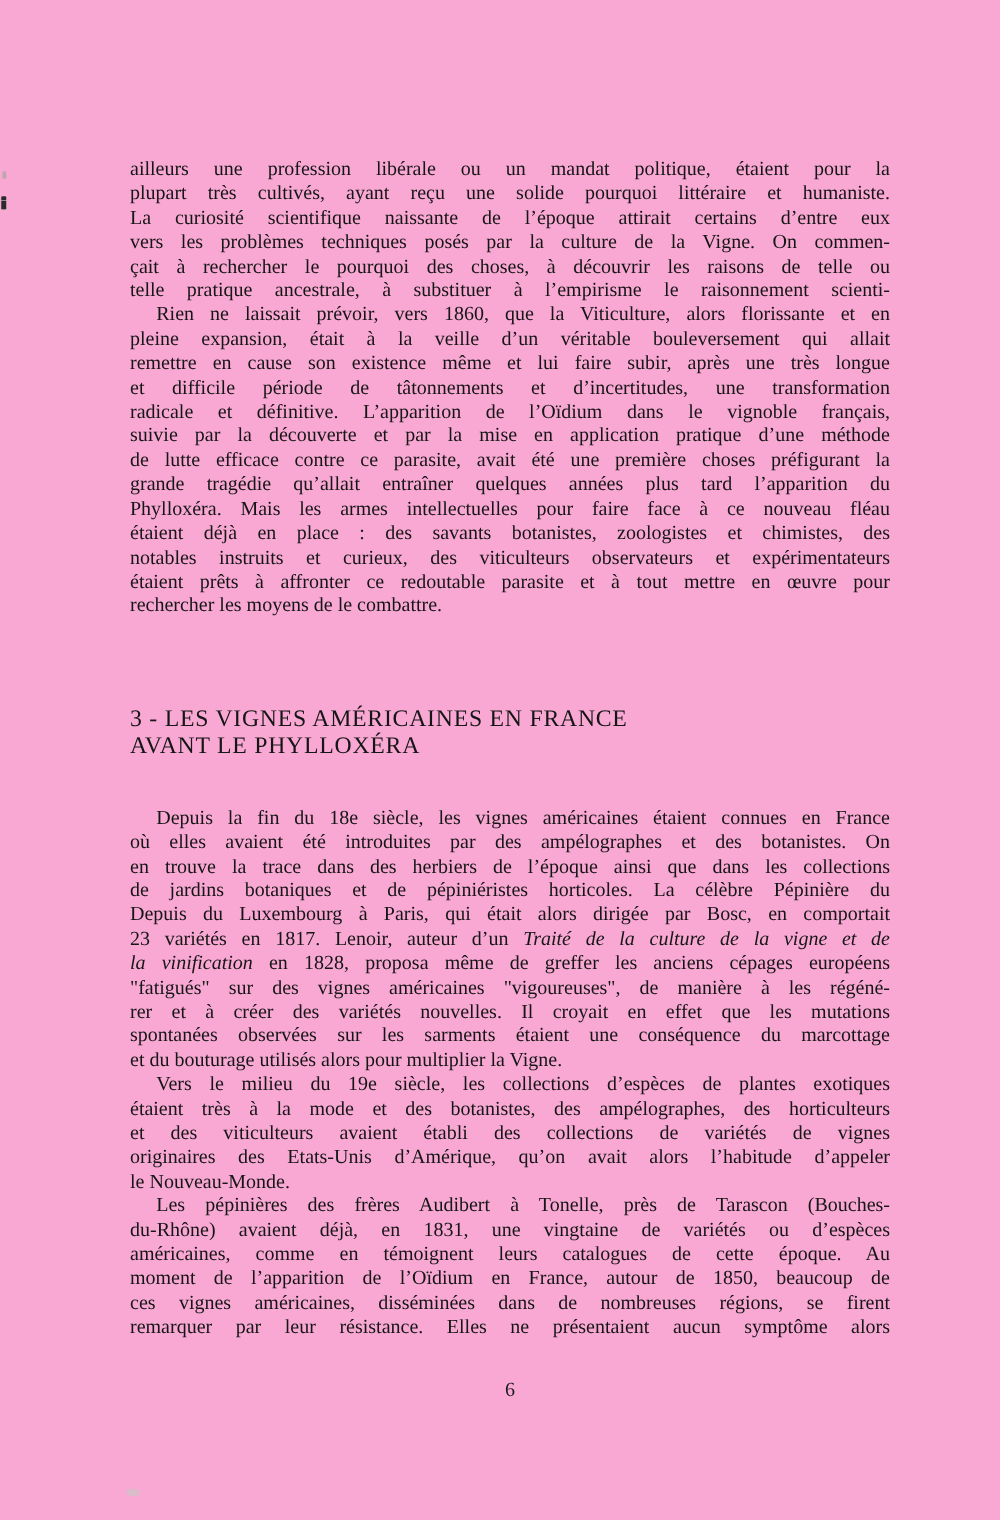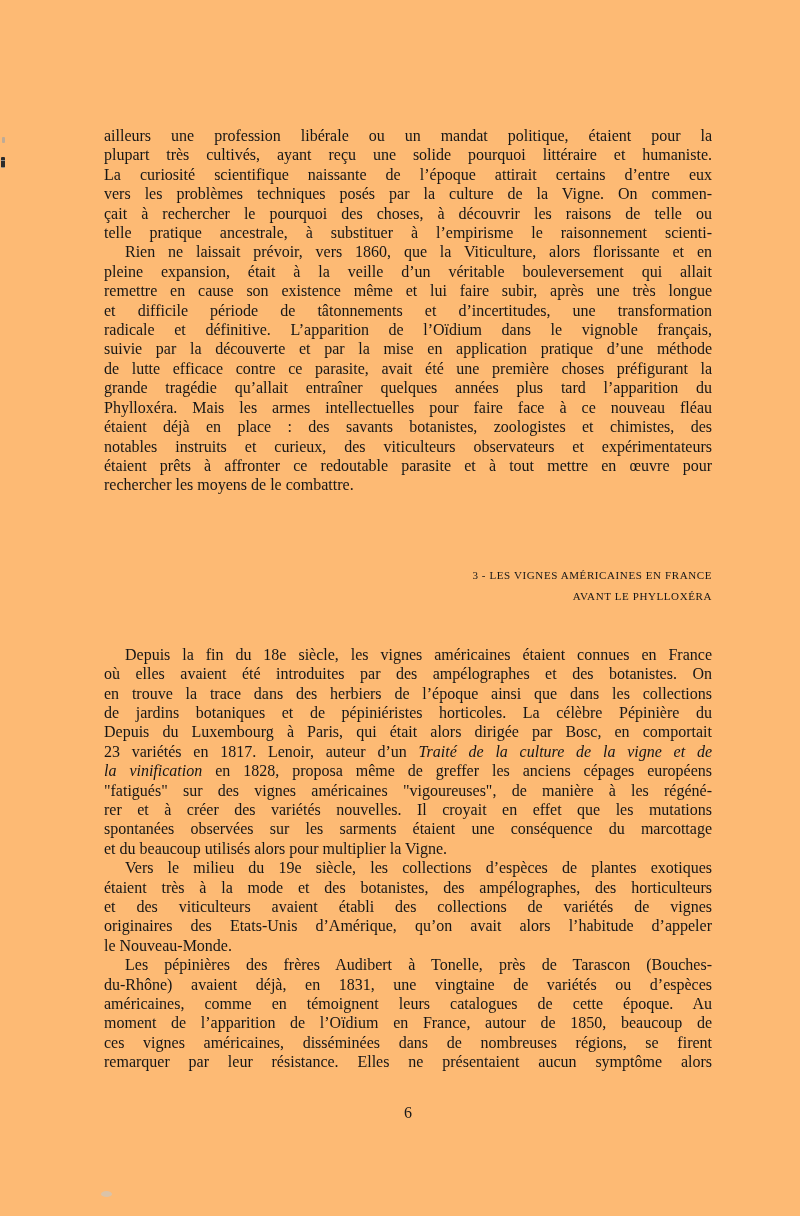--- a/index.html
+++ b/index.html
@@ -1,19 +1,19 @@
 <!DOCTYPE html>
 <html><head>
 <meta charset="utf-8">
 <style>
   html,body { margin:0; padding:0; background:#ffffff; }
   .page {
     position:relative;
     width:800px; height:1216px;
-    background:#fdba74;
+    background:#f9a8d4;
     font-family:"Liberation Serif", serif;
     color:#161616;
     overflow:hidden;
   }
   .textblock {
     position:absolute;
     left:104px; top:126px; width:608px;
     font-size:16px;
     line-height:19.4px;
   }
@@ -22,23 +22,23 @@
     text-align:justify;
     text-align-last:justify;
     text-justify:inter-word;
     white-space:normal;
   }
   .line.end { text-align-last:left; }
   .line.indent { text-indent:21px; }
   em { font-style:italic;font-family:Liberation Serif, serif; }
   .heading { margin-top:70px; margin-bottom:37px; }
   .hline {
-    text-align:right;
+    text-align:left;
     letter-spacing:0.6px;
-    font-size:11px;
+    font-size:19px;
     line-height:21.5px;
   }
   .pagenum {
     position:absolute;
     left:104px; top:1104px; width:608px;
     text-align:center;
     font-size:16px;
     color:#1a1a1a;
   }
   
@@ -97,21 +97,21 @@
         <div class="line indent">Depuis la fin du 18e siècle, les vignes américaines étaient connues en France</div>
         <div class="line">où elles avaient été introduites par des ampélographes et des botanistes. On</div>
         <div class="line">en trouve la trace dans des herbiers de l’époque ainsi que dans les collections</div>
         <div class="line">de jardins botaniques et de pépiniéristes horticoles. La célèbre Pépinière du</div>
         <div class="line">Depuis du Luxembourg à Paris, qui était alors dirigée par Bosc, en comportait</div>
         <div class="line">23 variétés en 1817. Lenoir, auteur d’un <em>Traité de la culture de la vigne et de</em></div>
         <div class="line"><em>la vinification</em> en 1828, proposa même de greffer les anciens cépages européens</div>
         <div class="line">"fatigués" sur des vignes américaines "vigoureuses", de manière à les régéné-</div>
         <div class="line">rer et à créer des variétés nouvelles. Il croyait en effet que les mutations</div>
         <div class="line">spontanées observées sur les sarments étaient une conséquence du marcottage</div>
-        <div class="line end">et du beaucoup utilisés alors pour multiplier la Vigne.</div>
+        <div class="line end">et du bouturage utilisés alors pour multiplier la Vigne.</div>
       </div>
       <div class="para">
         <div class="line indent">Vers le milieu du 19e siècle, les collections d’espèces de plantes exotiques</div>
         <div class="line">étaient très à la mode et des botanistes, des ampélographes, des horticulteurs</div>
         <div class="line">et des viticulteurs avaient établi des collections de variétés de vignes</div>
         <div class="line">originaires des Etats-Unis d’Amérique, qu’on avait alors l’habitude d’appeler</div>
         <div class="line end">le Nouveau-Monde.</div>
       </div>
       <div class="para">
         <div class="line indent">Les pépinières des frères Audibert à Tonelle, près de Tarascon (Bouches-</div>

